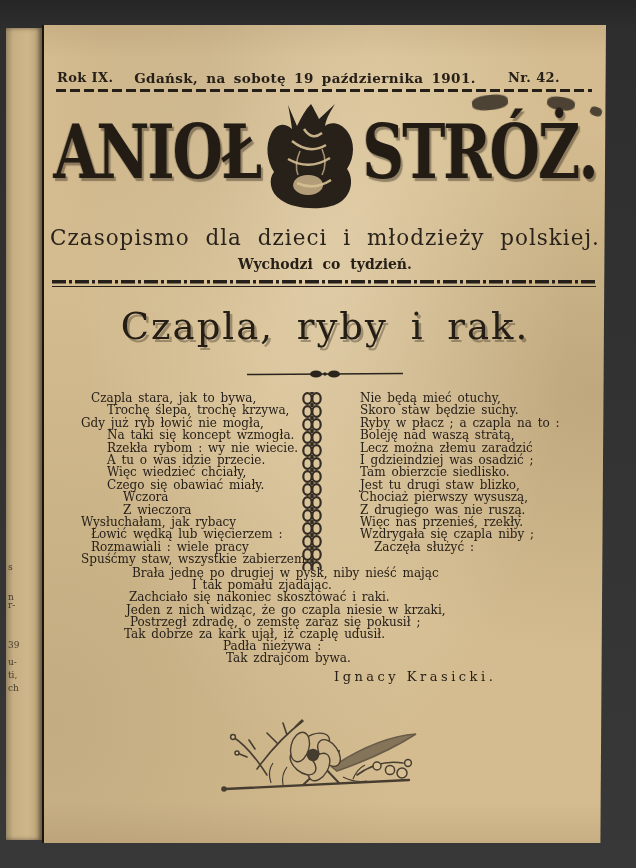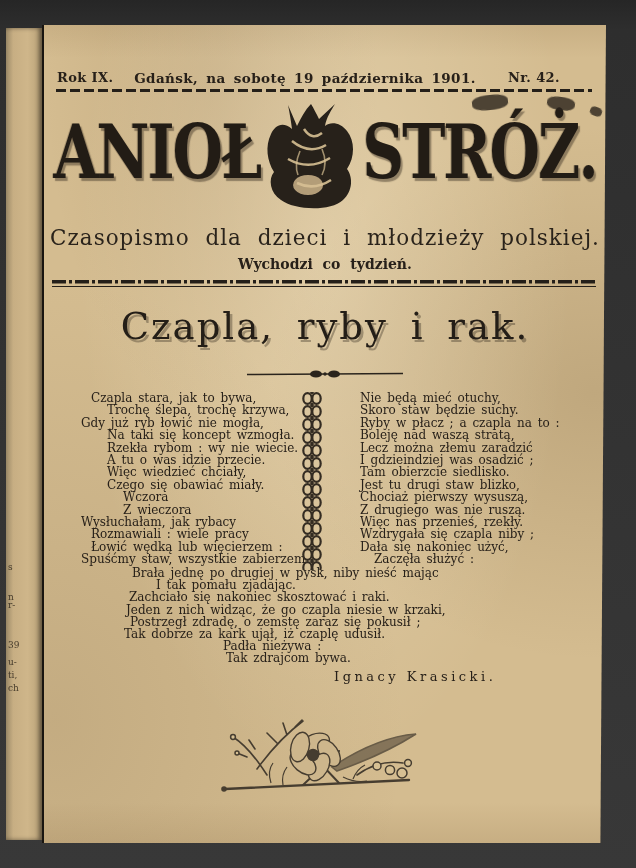--- a/index.html
+++ b/index.html
@@ -58,21 +58,21 @@
   .title-divider{position:absolute;left:201px;top:342px;}
   .col{position:absolute;top:367px;font-size:12px;line-height:12.4px;word-spacing:2px;}
   .col-left{left:8px;width:238px;margin-left:29px;}
   .col-right{left:316px;width:244px;}
   .pl{white-space:nowrap;}
   .l-ind0{margin-left:0}.l-ind1{margin-left:10px}.l-ind2{margin-left:26px}
   .l-ind3{margin-left:42px}.r-ind1{margin-left:14px}
   .chain{position:absolute;left:257px;top:367px;}
   .contin{position:absolute;left:80px;top:542px;font-size:12px;line-height:12.2px;
     word-spacing:2px;}
-  .c0{margin-left:8px}.c1{margin-left:32px}.c2{margin-left:5px}.c3{margin-left:2px}
+  .c0{margin-left:8px}.c1{margin-left:68px}.c2{margin-left:5px}.c3{margin-left:2px}
   .c4{margin-left:6px}.c5{margin-left:0}.c6{margin-left:99px}.c7{margin-left:102px}
   .author{position:absolute;left:290px;top:644px;font-size:13px;letter-spacing:3.5px;}
   .ornament{position:absolute;left:163px;top:688px;}
 </style>
 </head>
 <body>
 
 <div class="scan">
 
   <div class="edge-strip">
@@ -127,22 +127,22 @@
       <div class="pl l-ind2">Trochę ślepa, trochę krzywa,</div>
       <div class="pl l-ind0">Gdy już ryb łowić nie mogła,</div>
       <div class="pl l-ind2">Na taki się koncept wzmogła.</div>
       <div class="pl l-ind2">Rzekła rybom : wy nie wiecie.</div>
       <div class="pl l-ind2">A tu o was idzie przecie.</div>
       <div class="pl l-ind2">Więc wiedzieć chciały,</div>
       <div class="pl l-ind2">Czego się obawiać miały.</div>
       <div class="pl l-ind3">Wczora</div>
       <div class="pl l-ind3">Z wieczora</div>
       <div class="pl l-ind0">Wysłuchałam, jak rybacy</div>
+      <div class="pl l-ind1">Łowić wędką lub więcierzem :</div>
       <div class="pl l-ind1">Rozmawiali : wiele pracy</div>
-      <div class="pl l-ind1">Łowić wędką lub więcierzem :</div>
       <div class="pl l-ind0">Spuśćmy staw, wszystkie zabierzem ;</div>
     </div>
 
     <svg class="chain" width="22" height="178" viewBox="0 0 22 178">
       <defs>
         <pattern id="chainpat" width="22" height="13" patternUnits="userSpaceOnUse">
           <ellipse cx="6.5" cy="6.5" rx="4.2" ry="5.4" fill="none" stroke="#342c22" stroke-width="2.2"></ellipse>
           <ellipse cx="15.5" cy="6.5" rx="4.2" ry="5.4" fill="none" stroke="#342c22" stroke-width="2.2"></ellipse>
           <circle cx="11" cy="0.5" r="1.8" fill="#342c22"></circle>
           <circle cx="11" cy="12.5" r="1.8" fill="#342c22"></circle>
@@ -157,21 +157,20 @@
       <div class="pl">Ryby w płacz ; a czapla na to :</div>
       <div class="pl">Boleję nad waszą stratą,</div>
       <div class="pl">Lecz można złemu zaradzić</div>
       <div class="pl">I gdzieindziej was osadzić ;</div>
       <div class="pl">Tam obierzcie siedlisko.</div>
       <div class="pl">Jest tu drugi staw blizko,</div>
       <div class="pl">Chociaż pierwszy wysuszą,</div>
       <div class="pl">Z drugiego was nie ruszą.</div>
       <div class="pl">Więc nas przenieś, rzekły.</div>
       <div class="pl">Wzdrygała się czapla niby ;</div>
-      <div class="pl">Dała się nakoniec użyć,</div>
       <div class="pl r-ind1">Zaczęła służyć :</div>
     </div>
 
     <div class="contin">
       <div class="pl c0">Brała jednę po drugiej w pysk, niby nieść mając</div>
       <div class="pl c1">I tak pomału zjadając.</div>
       <div class="pl c2">Zachciało się nakoniec skosztować i raki.</div>
       <div class="pl c3">Jeden z nich widząc, że go czapla niesie w krzaki,</div>
       <div class="pl c4">Postrzegł zdradę, o zemstę zaraz się pokusił ;</div>
       <div class="pl c5">Tak dobrze za kark ujął, iż czaplę udusił.</div>

